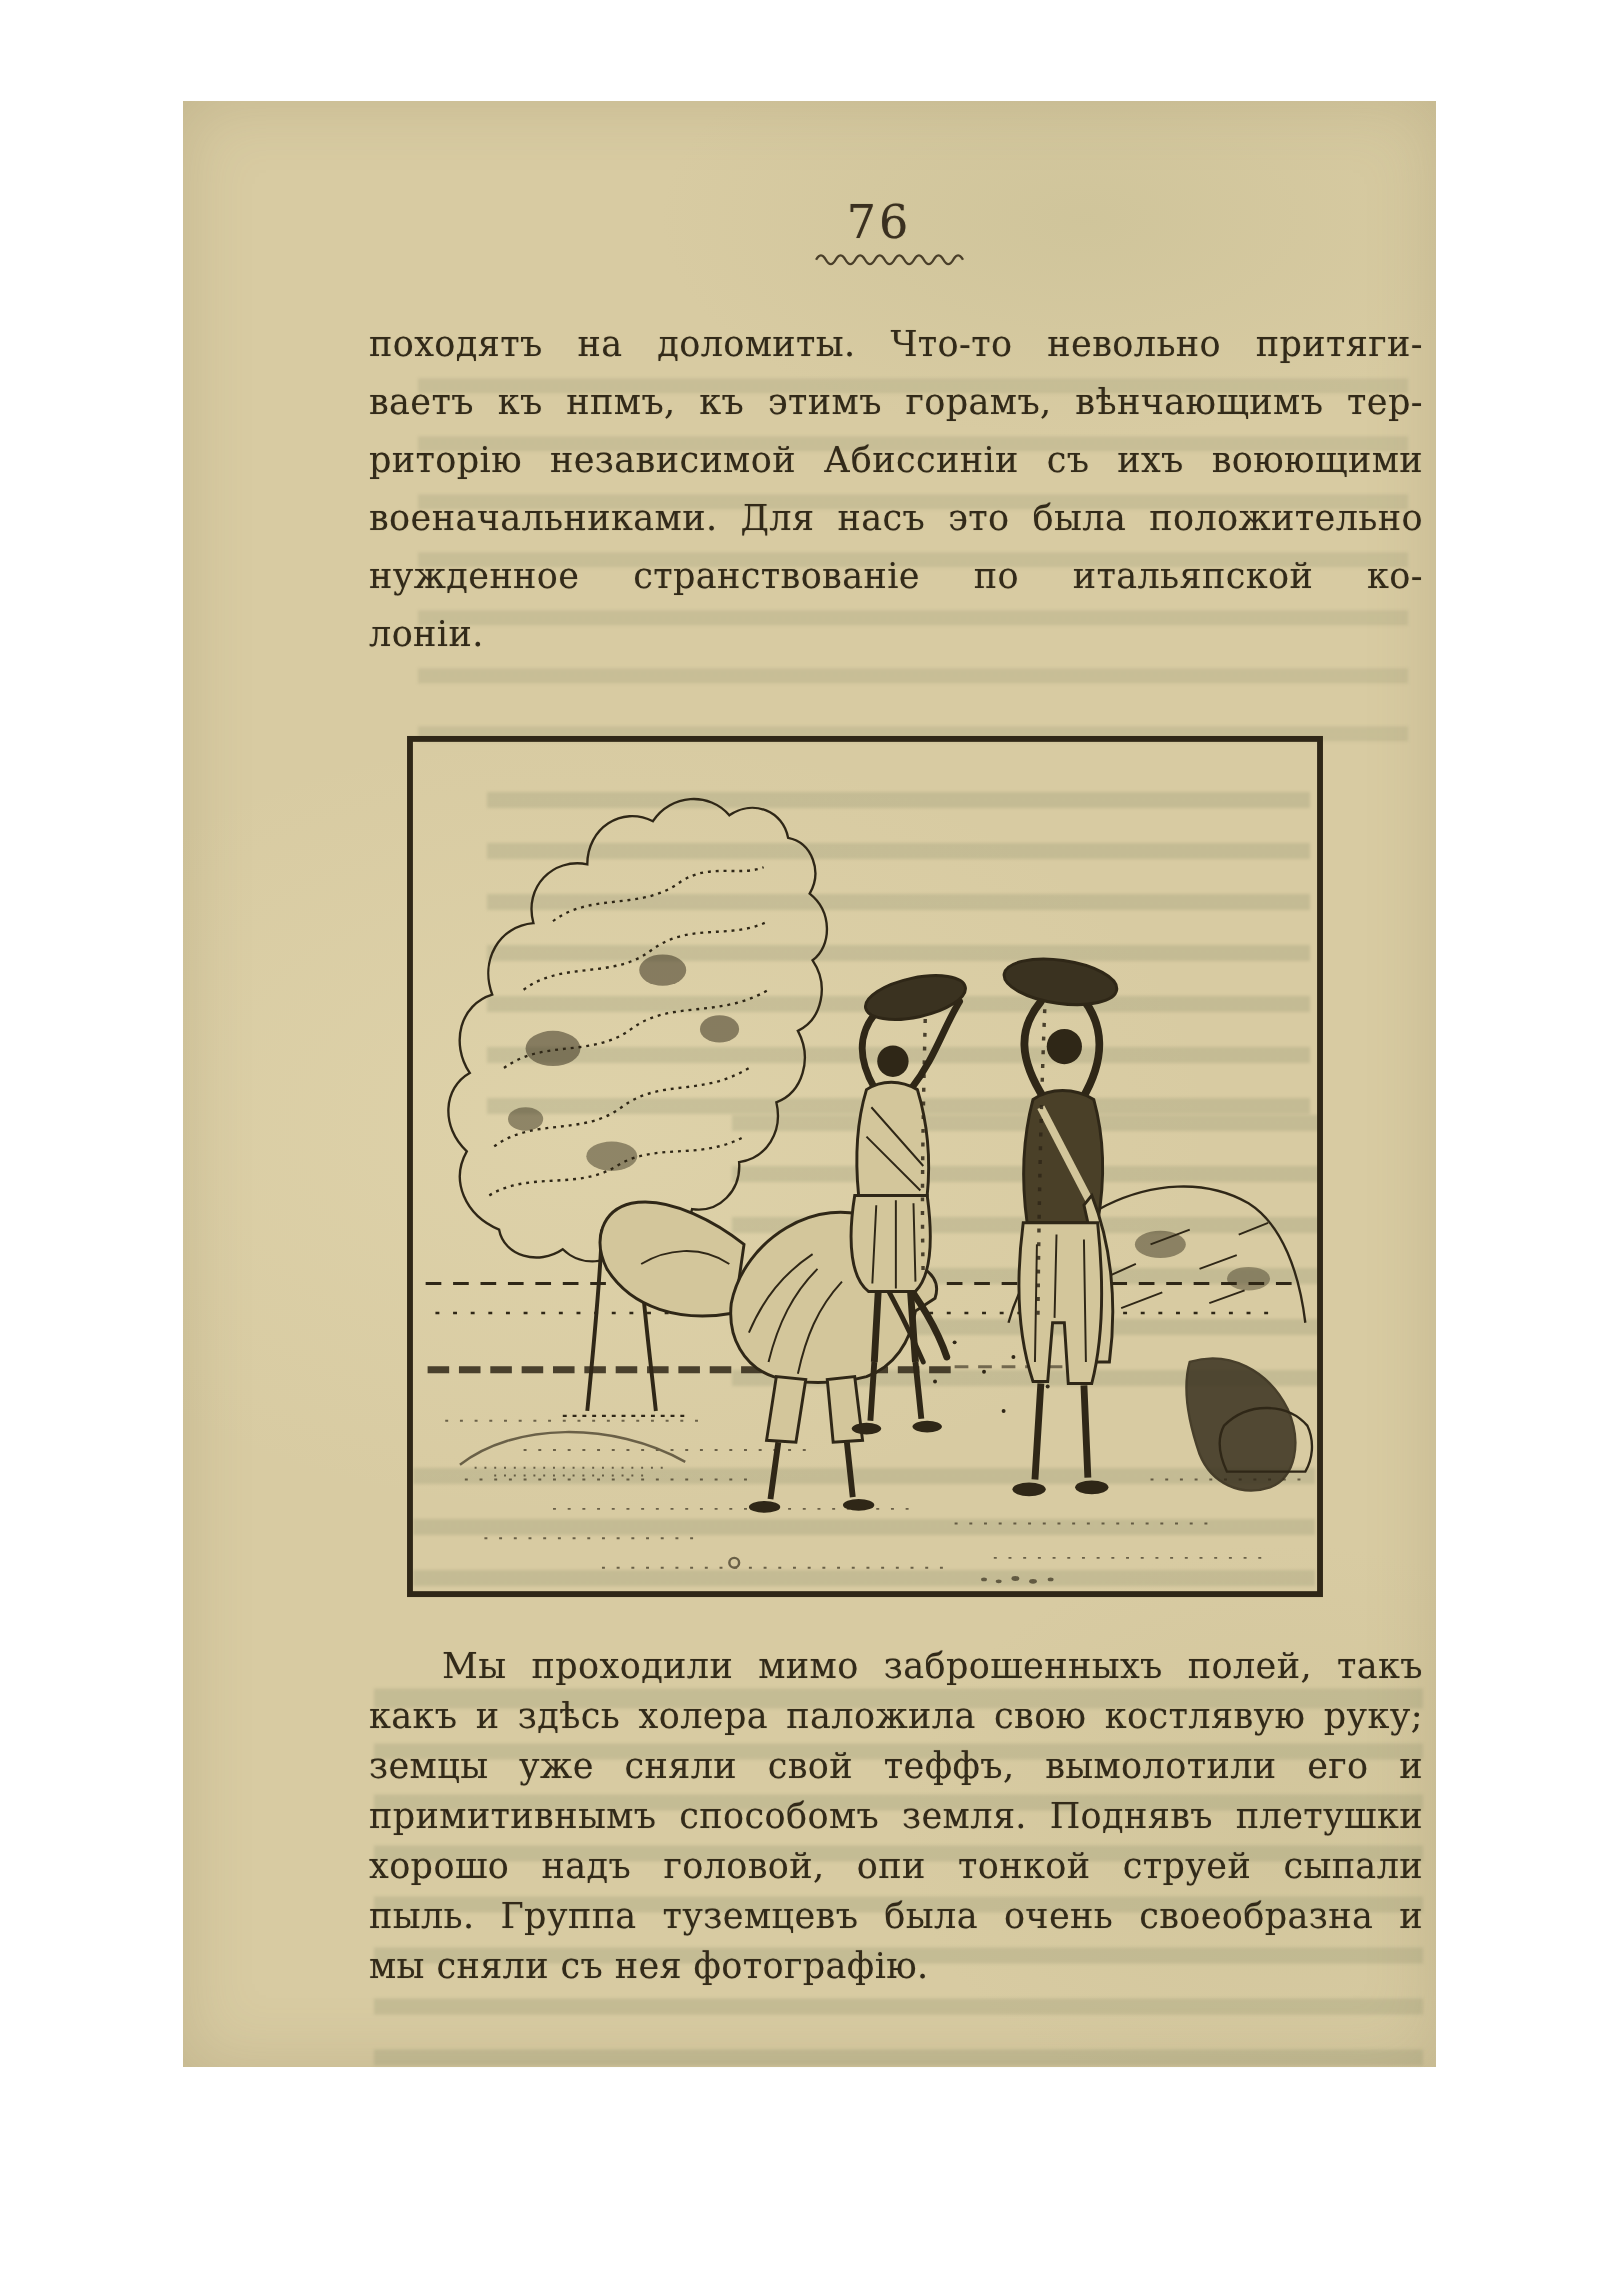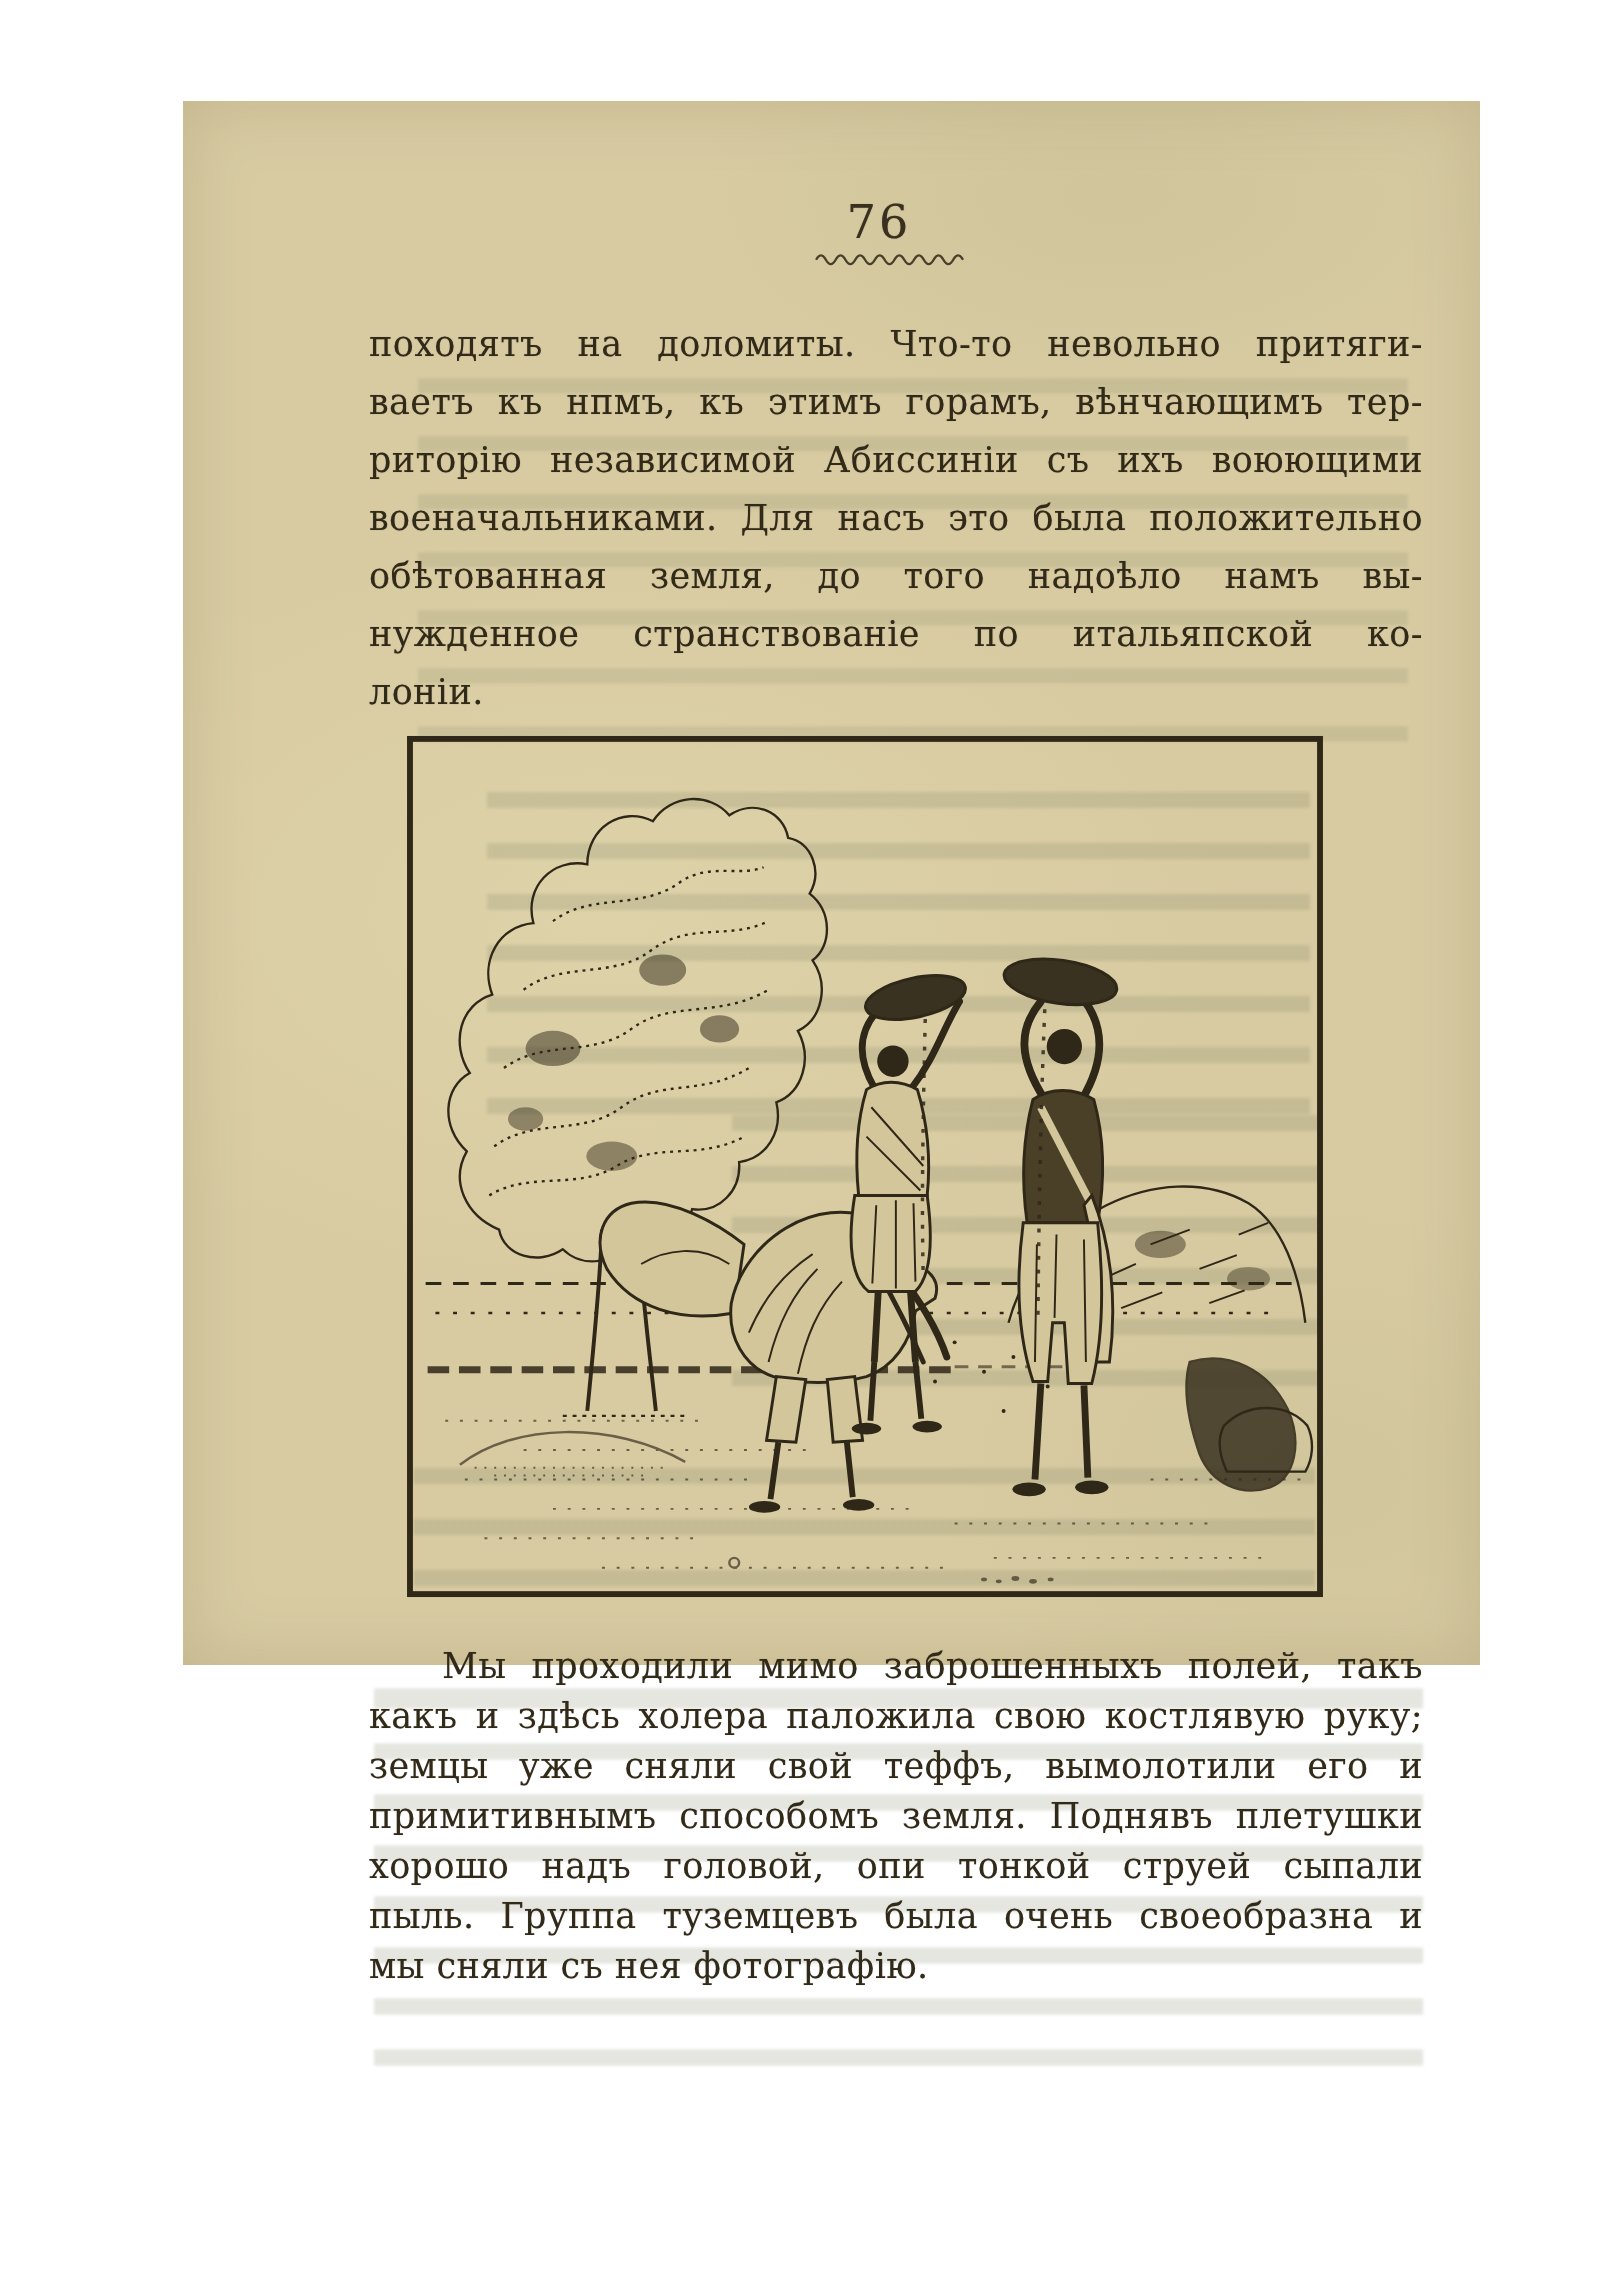--- a/index.html
+++ b/index.html
@@ -6,28 +6,27 @@
     --margin:#ffffff;
     --paper:#d8cba2;
     --ink:#322a19;
     --frame:#2f2717;
     --light:#d3c69b;
   }
   html,body{margin:0;padding:0;}
   body{background:#ffffff;font-family:"DejaVu Serif", serif;}
   .canvas{position:relative;width:1621px;height:2293px;background:var(--margin);overflow:hidden;}
   .page{
-    position:absolute;left:183px;top:101px;width:1253px;height:1564px;
+    position:absolute;left:183px;top:101px;width:1253px;height:1966px;
     background:
       radial-gradient(ellipse 608px 314px at 72% 6%, rgba(186,180,136,.28), transparent 70%),
       radial-gradient(ellipse 882px 549px at 32% 52%, rgba(236,226,186,.30), transparent 72%),
       radial-gradient(ellipse 549px 412px at 88% 88%, rgba(192,182,138,.26), transparent 70%),
       var(--paper);
     box-shadow: inset 0 0 69px rgba(118,104,68,.22);
-    padding-left: 44px;
   }
   .pagenum{
     position:absolute;left:549px;top:96px;width:294px;
     text-align:center;font-size:46px;line-height:51px;color:#3a3020;
     letter-spacing:2.9px;text-shadow:0 0 1px rgba(40,32,16,.4);
   }
   .squiggle{position:absolute;left:629px;top:147px;width:159px;height:19.6px;}
   .para{position:absolute;left:186px;width:1054px;color:var(--ink);font-size:35px;letter-spacing:0.4px;text-shadow:0 0 1px rgba(40,32,16,.35);}
   .para1{top:223px;}
   .para2{top:1545px;}
@@ -57,21 +56,20 @@
     <svg class="squiggle" viewBox="0 0 162 20">
       <path d="M4,12 q5,-9 10,0 t10,0 t10,0 t10,0 t10,0 t10,0 t10,0 t10,0 t10,0 t10,0 t10,0 t10,0 t10,0 t10,0 t10,0" fill="none" stroke="#46false" stroke-width="0"></path>
       <path d="M4,12 q5,-9 10,0 t10,0 t10,0 t10,0 t10,0 t10,0 t10,0 t10,0 t10,0 t10,0 t10,0 t10,0 t10,0 t10,0 t10,0" fill="none" stroke="#4a3f2a" stroke-width="2.4"></path>
     </svg>
 
     <div class="para para1">
       <div class="tl">походятъ на доломиты. Что-то невольно притяги-</div>
       <div class="tl">ваетъ къ нпмъ, къ этимъ горамъ, вѣнчающимъ тер-</div>
       <div class="tl">риторію независимой Абиссиніи съ ихъ воюющими</div>
       <div class="tl">военачальниками. Для насъ это была положительно</div>
-      <div class="tl">обѣтованная земля, до того надоѣло намъ вы-</div>
       <div class="tl">нужденное странствованіе по итальяпской ко-</div>
       <div class="tl last">лоніи.</div>
     </div>
 
     <svg class="figure" viewBox="0 0 937 882">
       <rect x="4" y="4" width="929" height="873" fill="none" stroke="#2f2717" stroke-width="6"></rect>
 
       <g stroke="#2f2717" fill="none" stroke-width="2.4">
         <path d="M95,505 C60,490 45,455 62,425 C35,400 38,360 65,345 C45,315 55,275 88,265 C75,230 95,195 130,192 C120,155 150,125 185,132 C185,95 220,72 252,88 C270,60 310,58 330,82 C355,65 385,78 390,105 C415,110 425,140 412,162 C435,180 435,215 415,230 C432,255 425,290 400,302 C415,330 405,365 378,375 C385,405 368,432 340,436 C342,465 320,488 292,484 C285,512 255,528 228,515 C215,540 180,545 160,525 C135,542 100,532 95,505 Z"></path>
         <path stroke-dasharray="3 5" d="M90,420 C130,390 180,410 220,380 C260,350 300,370 350,340"></path>

